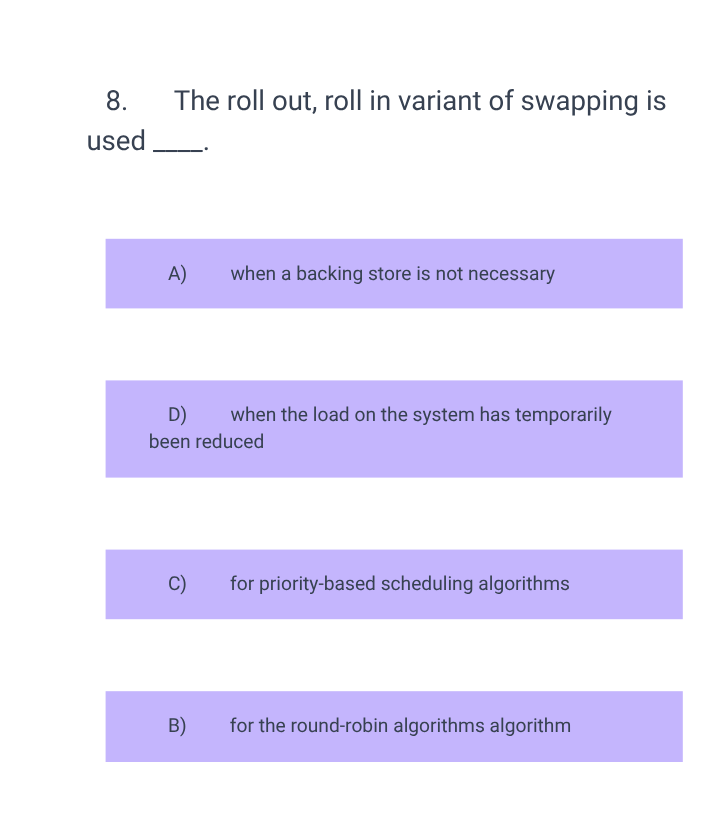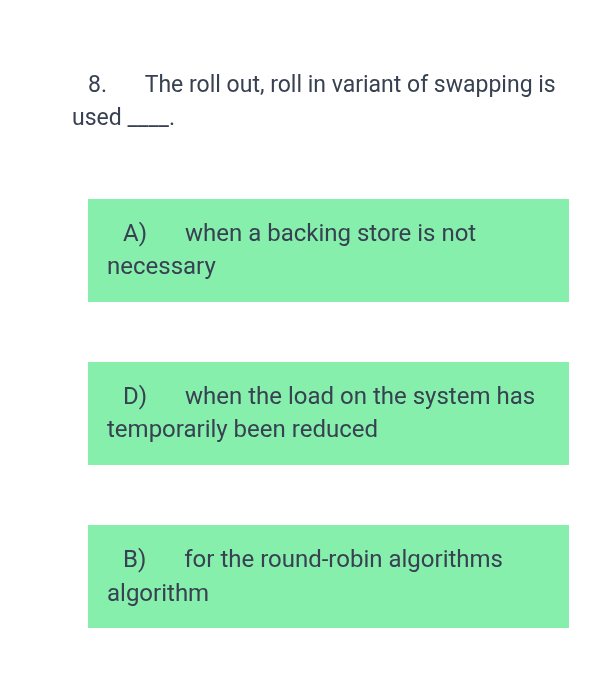--- a/index.html
+++ b/index.html
@@ -21,23 +21,23 @@
       color: #374151;
       margin-bottom: 48px;
       font-weight: 400;
     }
     .options-container {
       display: flex;
       flex-direction: column;
       gap: 28px;
     }
     .option {
-      background: #86efac;
-      padding: 18px 19px;
-      font-size: 24px;
+      background: #c4b5fd;
+      padding: 18px 36px;
+      font-size: 16px;
       line-height: 1.4;
       color: #374151;
       cursor: pointer;
       font-weight: 400;
     }
   </style>
 </head>
 <body>
 
 <div class="question-text">
@@ -48,16 +48,20 @@
 <div class="options-container">
   <div class="option">
     <span>A)</span>
     <span>when a backing store is not necessary</span>
   </div>
   <div class="option">
     <span>D)</span>
     <span>when the load on the system has temporarily been reduced</span>
   </div>
   <div class="option">
+    <span>C)</span>
+    <span>for priority-based scheduling algorithms</span>
+  </div>
+  <div class="option">
     <span>B)</span>
     <span>for the round-robin algorithms algorithm</span>
   </div>
 </div>
 
 </body></html>

